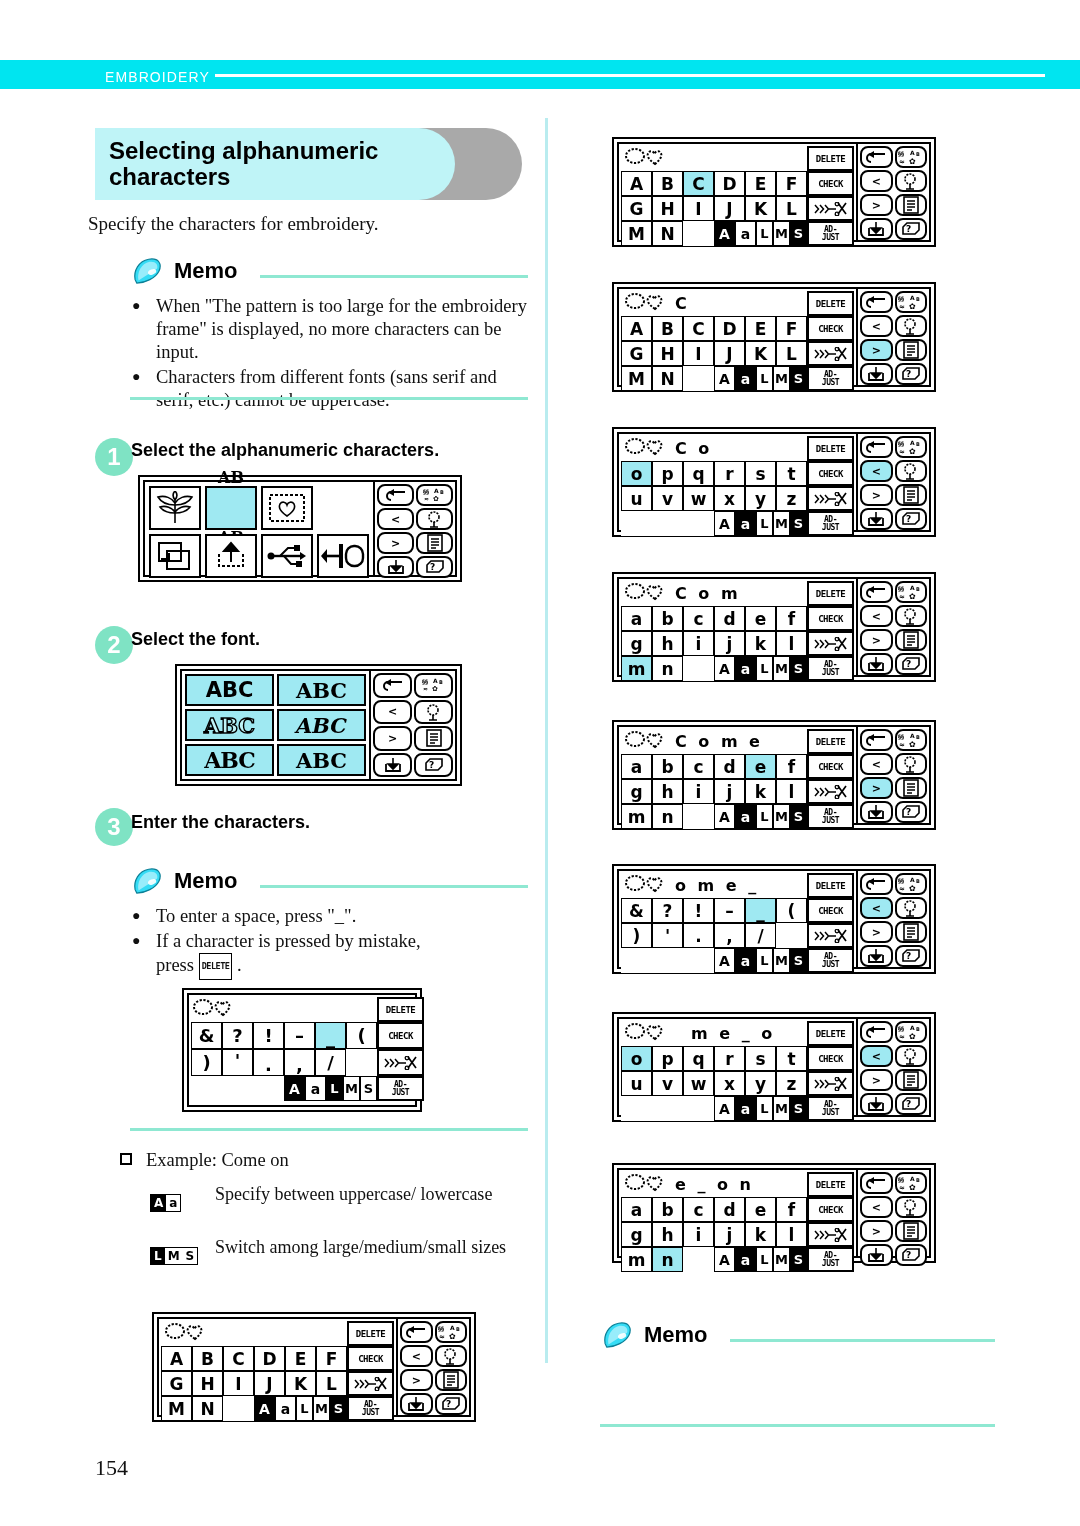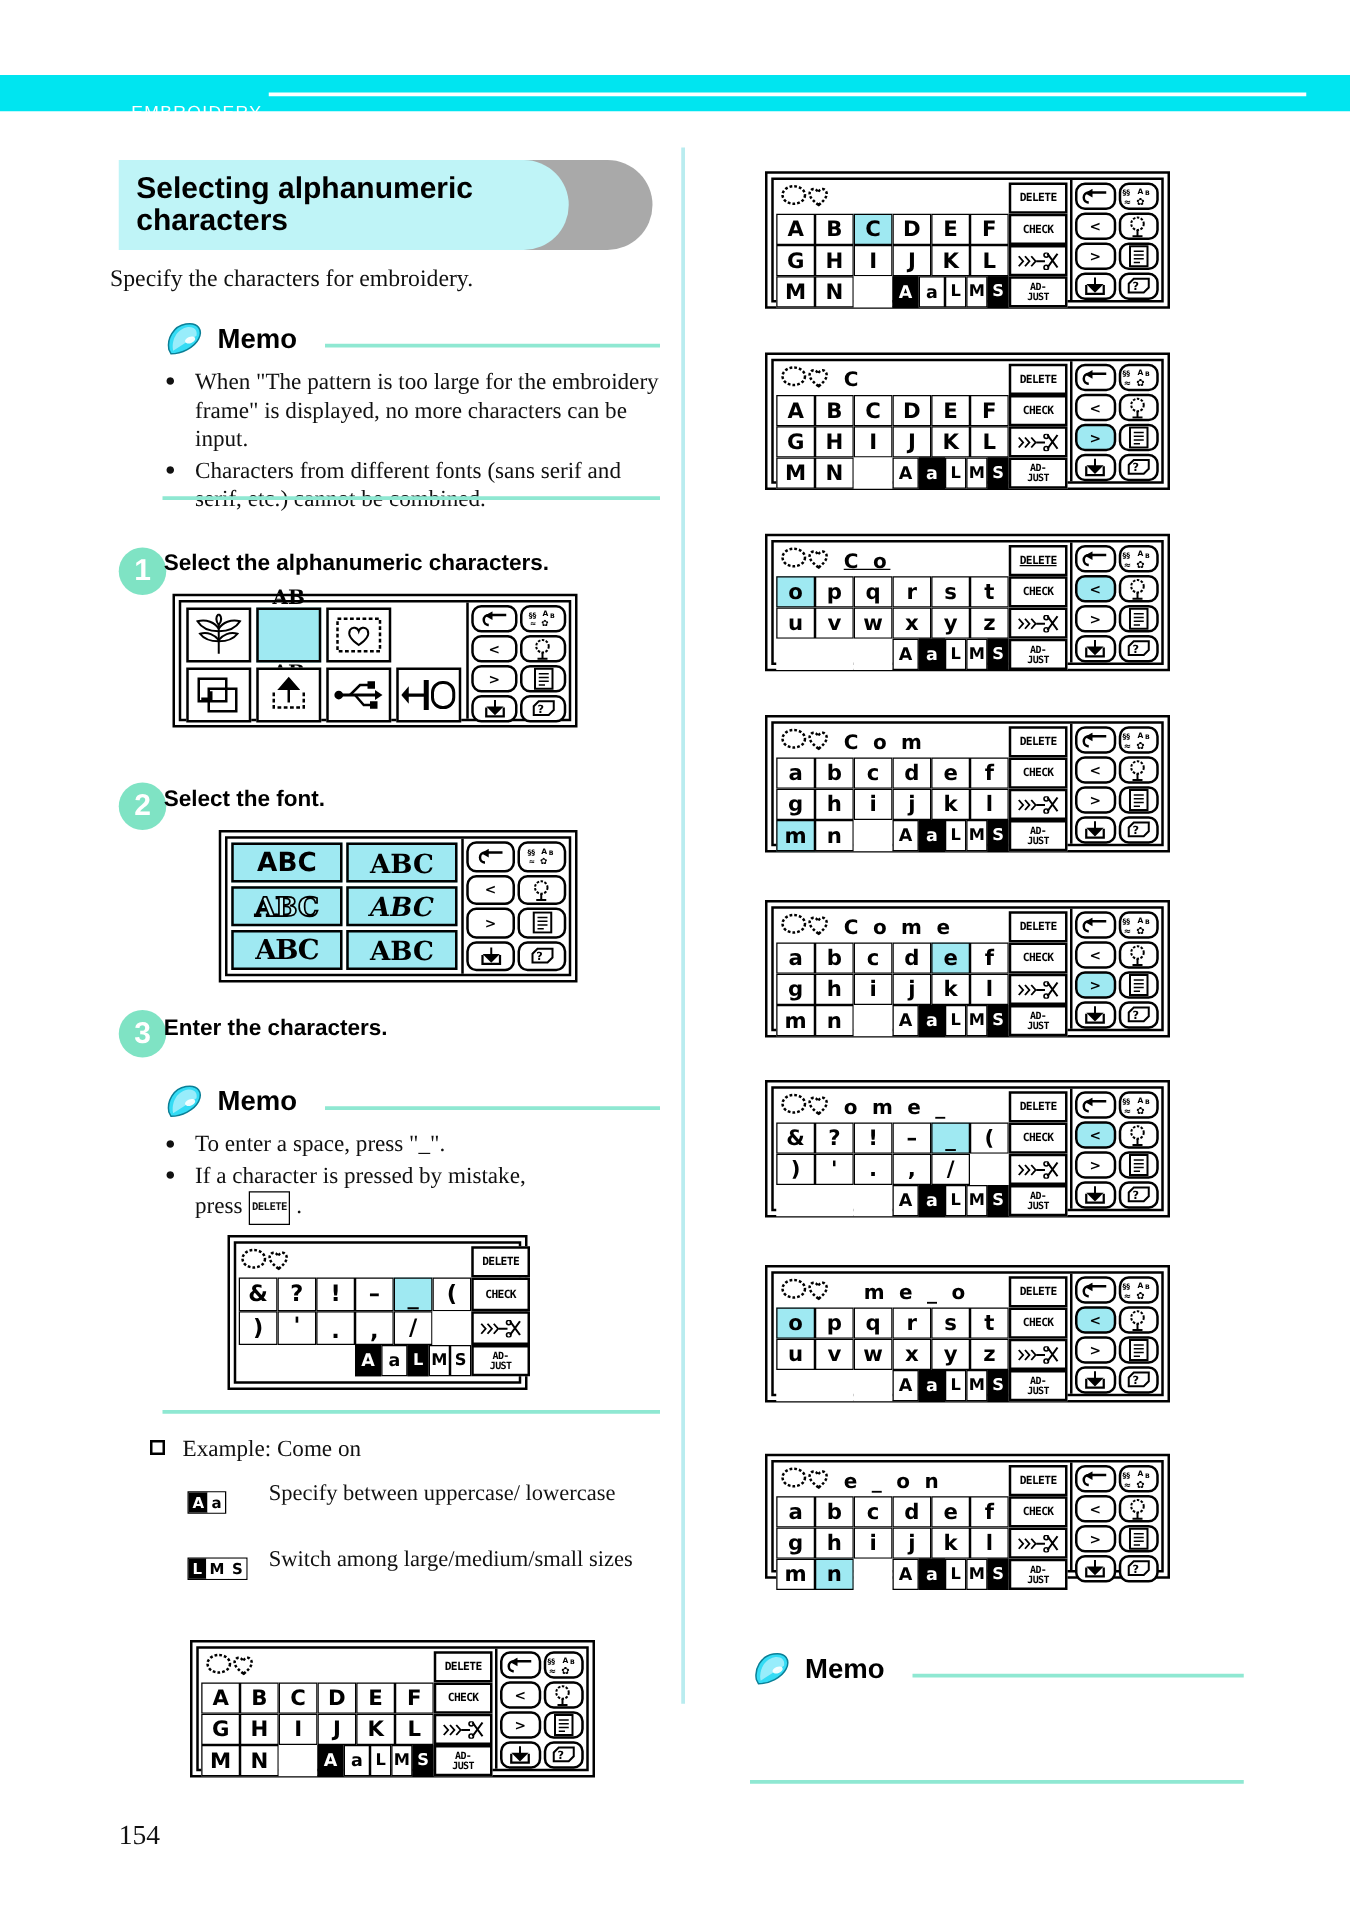--- a/index.html
+++ b/index.html
@@ -11,21 +11,21 @@
     position:relative;
     overflow:hidden;
   }
 
   
   .hdr-band{
     position:absolute; left:0; top:60px; width:1080px; height:29px;
     background:#00e5f0;
   }
   .hdr-band .hdr-text{
-    position:absolute; left:105px; top:21px;
+    position:absolute; left:105px; top:9px;
     color:#ffffff; font-family:"Liberation Sans", sans-serif;
     font-size:14px; letter-spacing:1.1px;
   }
   .hdr-band .hdr-rule{
     position:absolute; left:215px; top:14px; width:830px; height:3px;
     background:#ffffff;
   }
 
   
   .col-divider{
@@ -213,21 +213,21 @@
     <svg class="bell" viewBox="0 0 40 34">
       <path d="M6 26 C4 16 10 4 22 2 C34 0 38 8 34 16 C30 24 18 30 8 30 Z" fill="#35dcf5" stroke="#0b7f96" stroke-width="1.4"></path>
       <path d="M10 27 C8 18 13 7 23 5 C30 4 33 8 32 13" fill="#a9f0fb" opacity="0.85"></path>
       <ellipse cx="26" cy="17" rx="5" ry="3" fill="#ffffff" opacity="0.9" transform="rotate(-20 26 17)"></ellipse>
     </svg>
     <div class="memo-title">Memo</div>
     <div class="memo-rule"></div>
   </div>
   <ul class="memo-list">
     <li>When "The pattern is too large for the embroidery frame" is displayed, no more characters can be input.</li>
-    <li>Characters from different fonts (sans serif and serif, etc.) cannot be combined.</li>
+    <li>Characters from different fonts (sans serif and serif, etc.) cannot be uppercase.</li>
   </ul>
   <div class="memo-rule-bot" style="top:134px; width:398px;"></div>
 </div>
 
 <div class="step-badge" style="left:95px; top:438px;">1</div>
 <div class="step-label" style="left:131px; top:440px;">Select the alphanumeric characters.</div>
 
 <div class="lcd" style="left:138px; top:475px; width:324px; height:107px;">
   <div class="lcd-inner">
     <div class="lcd-main" style="padding:4px;">
@@ -799,21 +799,21 @@
             <path d="M2 14 h12 l4 -4 V3 H6 L2 7Z" fill="none" stroke="#000" stroke-width="1.6"></path>
             <text x="5" y="12" font-size="9" font-family="DejaVu Sans" font-weight="bold">?</text>
           </svg>
         </div>
       </div>
     </div>
   </div>
 <div class="lcd bigscreen" style="left:612px; top:427px;  width:324px; height:110px;">
     <div class="lcd-inner">
       <div class="lcd-main" style="padding:2px;display:flex;flex-direction:column;">
-        <div style="display:flex;text-decoration:underline;">
+        <div style="display:flex;">
           <div class="disp" style="flex:1;height:25px;font-size:16px;padding-left:2px;">
             <span><svg width="46" height="20" viewBox="0 0 46 20">
                 <ellipse cx="12" cy="9" rx="9" ry="7" fill="none" stroke="#000" stroke-width="2" stroke-dasharray="2.2 1.6"></ellipse>
                 <path d="M32 17 C25 12 23 8 26 5 C28 3 31 5 31.5 7 C32 5 35 3 37 5 C40 8 38 12 32 17Z" fill="none" stroke="#000" stroke-width="2" stroke-dasharray="2.2 1.6"></path>
               </svg></span>
             <span style="margin-left:6px;">C o</span>
           </div>
           <div class="fnkey" style="width:47px;height:25px;">DELETE</div>
         </div>
         <div class="krow">

